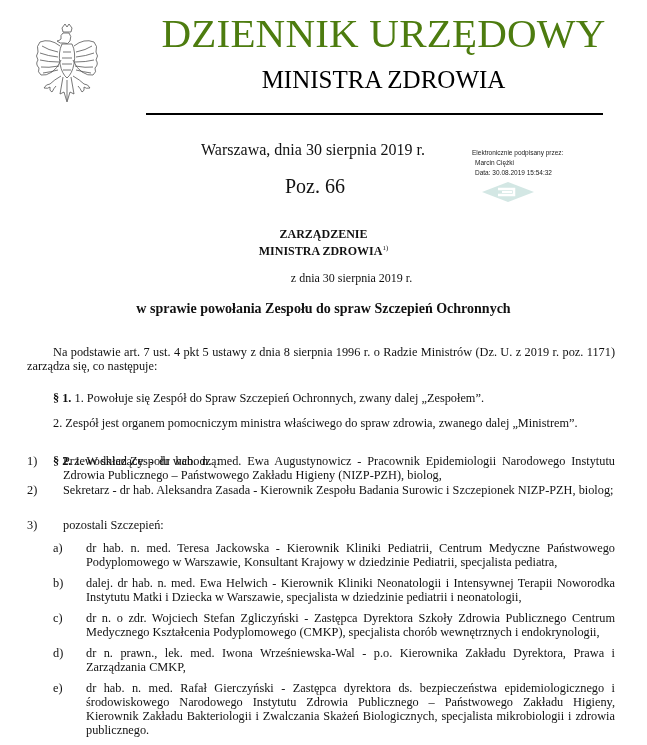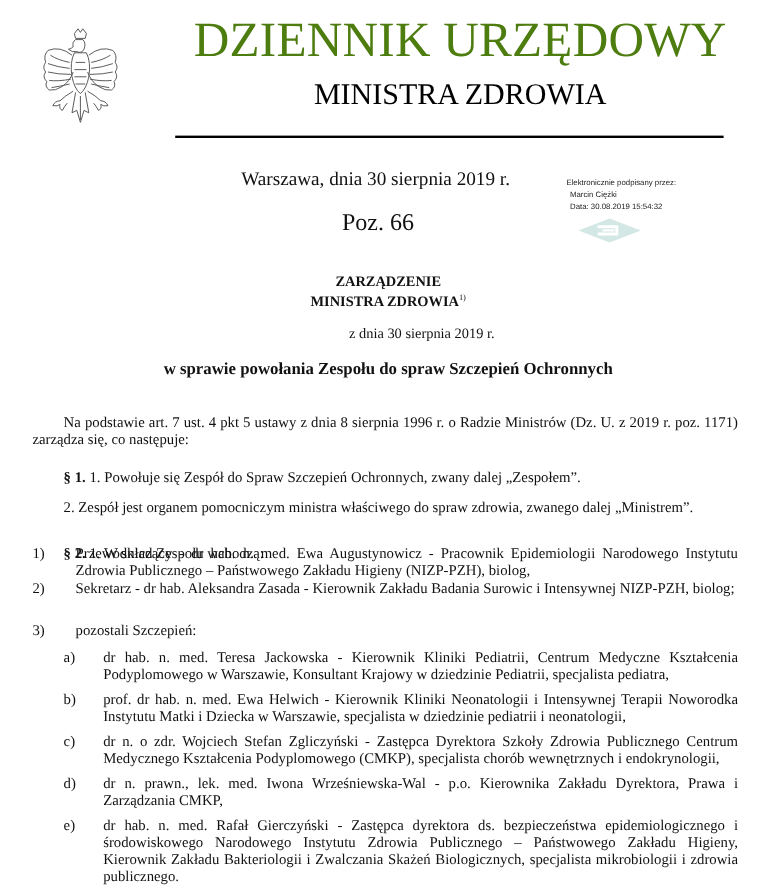--- a/index.html
+++ b/index.html
@@ -107,34 +107,34 @@
 <div id="p1" class="abs body-text para"><b>§ 1.</b><span> 1. Powołuje się Zespół do Spraw Szczepień Ochronnych, zwany dalej „Zespołem”.</span></div>
 <div id="p2" class="abs body-text para"><span>2. Zespół jest organem pomocniczym ministra właściwego do spraw zdrowia, zwanego dalej „Ministrem”.</span></div>
 <div id="p3" class="abs body-text para"><b>§ 2.</b><span> 1. W skład Zespołu wchodzą:</span></div>
 
 <div id="item1" class="abs body-text item">
   <span class="lbl num">1)</span>
   <span class="txt">Przewodniczący - dr hab. n. med. Ewa Augustynowicz - Pracownik Epidemiologii Narodowego Instytutu Zdrowia Publicznego – Państwowego Zakładu Higieny (NIZP-PZH), biolog,</span>
 </div>
 <div id="item2" class="abs body-text item">
   <span class="lbl num">2)</span>
-  <span class="txt">Sekretarz - dr hab. Aleksandra Zasada - Kierownik Zakładu Badania Surowic i Intensywnej NIZP-PZH, biolog;</span>
+  <span class="txt">Sekretarz - dr hab. Aleksandra Zasada - Kierownik Zespołu Badania Surowic i Szczepionek NIZP-PZH, biolog;</span>
 </div>
 <div id="item3" class="abs body-text item">
   <span class="lbl num">3)</span>
   <span class="txt">pozostali Szczepień:</span>
 </div>
 
 <div id="sub-a" class="abs body-text item sub">
   <span class="lbl">a)</span>
-  <span class="txt">dr hab. n. med. Teresa Jackowska - Kierownik Kliniki Pediatrii, Centrum Medyczne Kształcenia Podyplomowego w Warszawie, Konsultant Krajowy w dziedzinie Pediatrii, specjalista pediatra,</span>
+  <span class="txt">dr hab. n. med. Teresa Jackowska - Kierownik Kliniki Pediatrii, Centrum Medyczne Państwowego Podyplomowego w Warszawie, Konsultant Krajowy w dziedzinie Pediatrii, specjalista pediatra,</span>
 </div>
 <div id="sub-b" class="abs body-text item sub">
   <span class="lbl">b)</span>
-  <span class="txt">prof. dr hab. n. med. Ewa Helwich - Kierownik Kliniki Neonatologii i Intensywnej Terapii Noworodka Instytutu Matki i Dziecka w Warszawie, specjalista w dziedzinie pediatrii i neonatologii,</span>
+  <span class="txt">dalej. dr hab. n. med. Ewa Helwich - Kierownik Kliniki Neonatologii i Intensywnej Terapii Noworodka Instytutu Matki i Dziecka w Warszawie, specjalista w dziedzinie pediatrii i neonatologii,</span>
 </div>
 <div id="sub-c" class="abs body-text item sub">
   <span class="lbl">c)</span>
   <span class="txt">dr n. o zdr. Wojciech Stefan Zgliczyński - Zastępca Dyrektora Szkoły Zdrowia Publicznego Centrum Medycznego Kształcenia Podyplomowego (CMKP), specjalista chorób wewnętrznych i endokrynologii,</span>
 </div>
 <div id="sub-d" class="abs body-text item sub">
   <span class="lbl">d)</span>
   <span class="txt">dr n. prawn., lek. med. Iwona Wrześniewska-Wal - p.o. Kierownika Zakładu Dyrektora, Prawa i Zarządzania CMKP,</span>
 </div>
 <div id="sub-e" class="abs body-text item sub">

